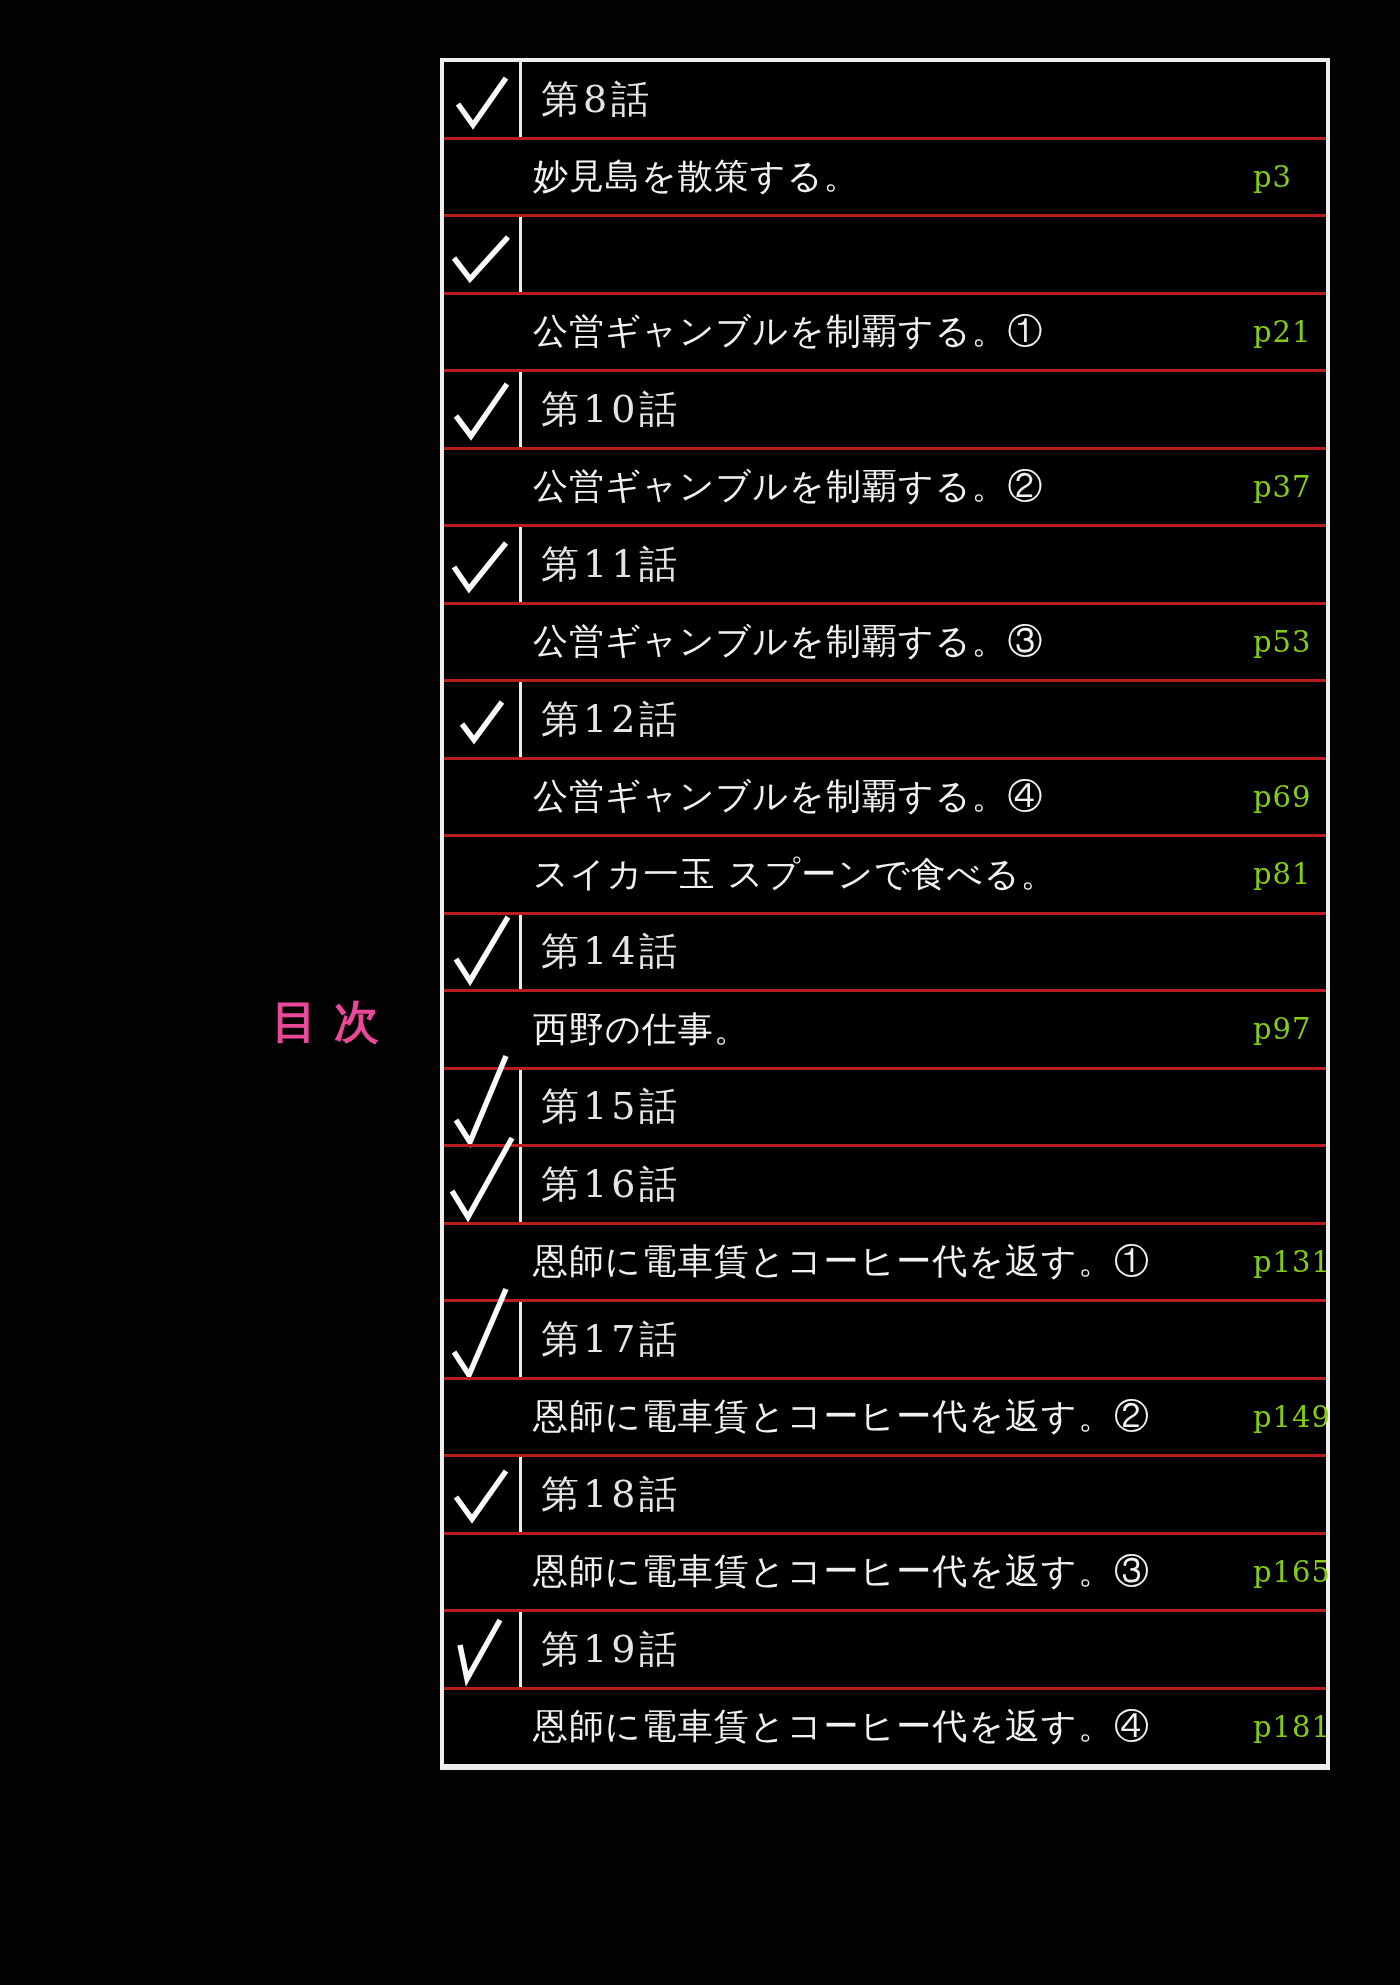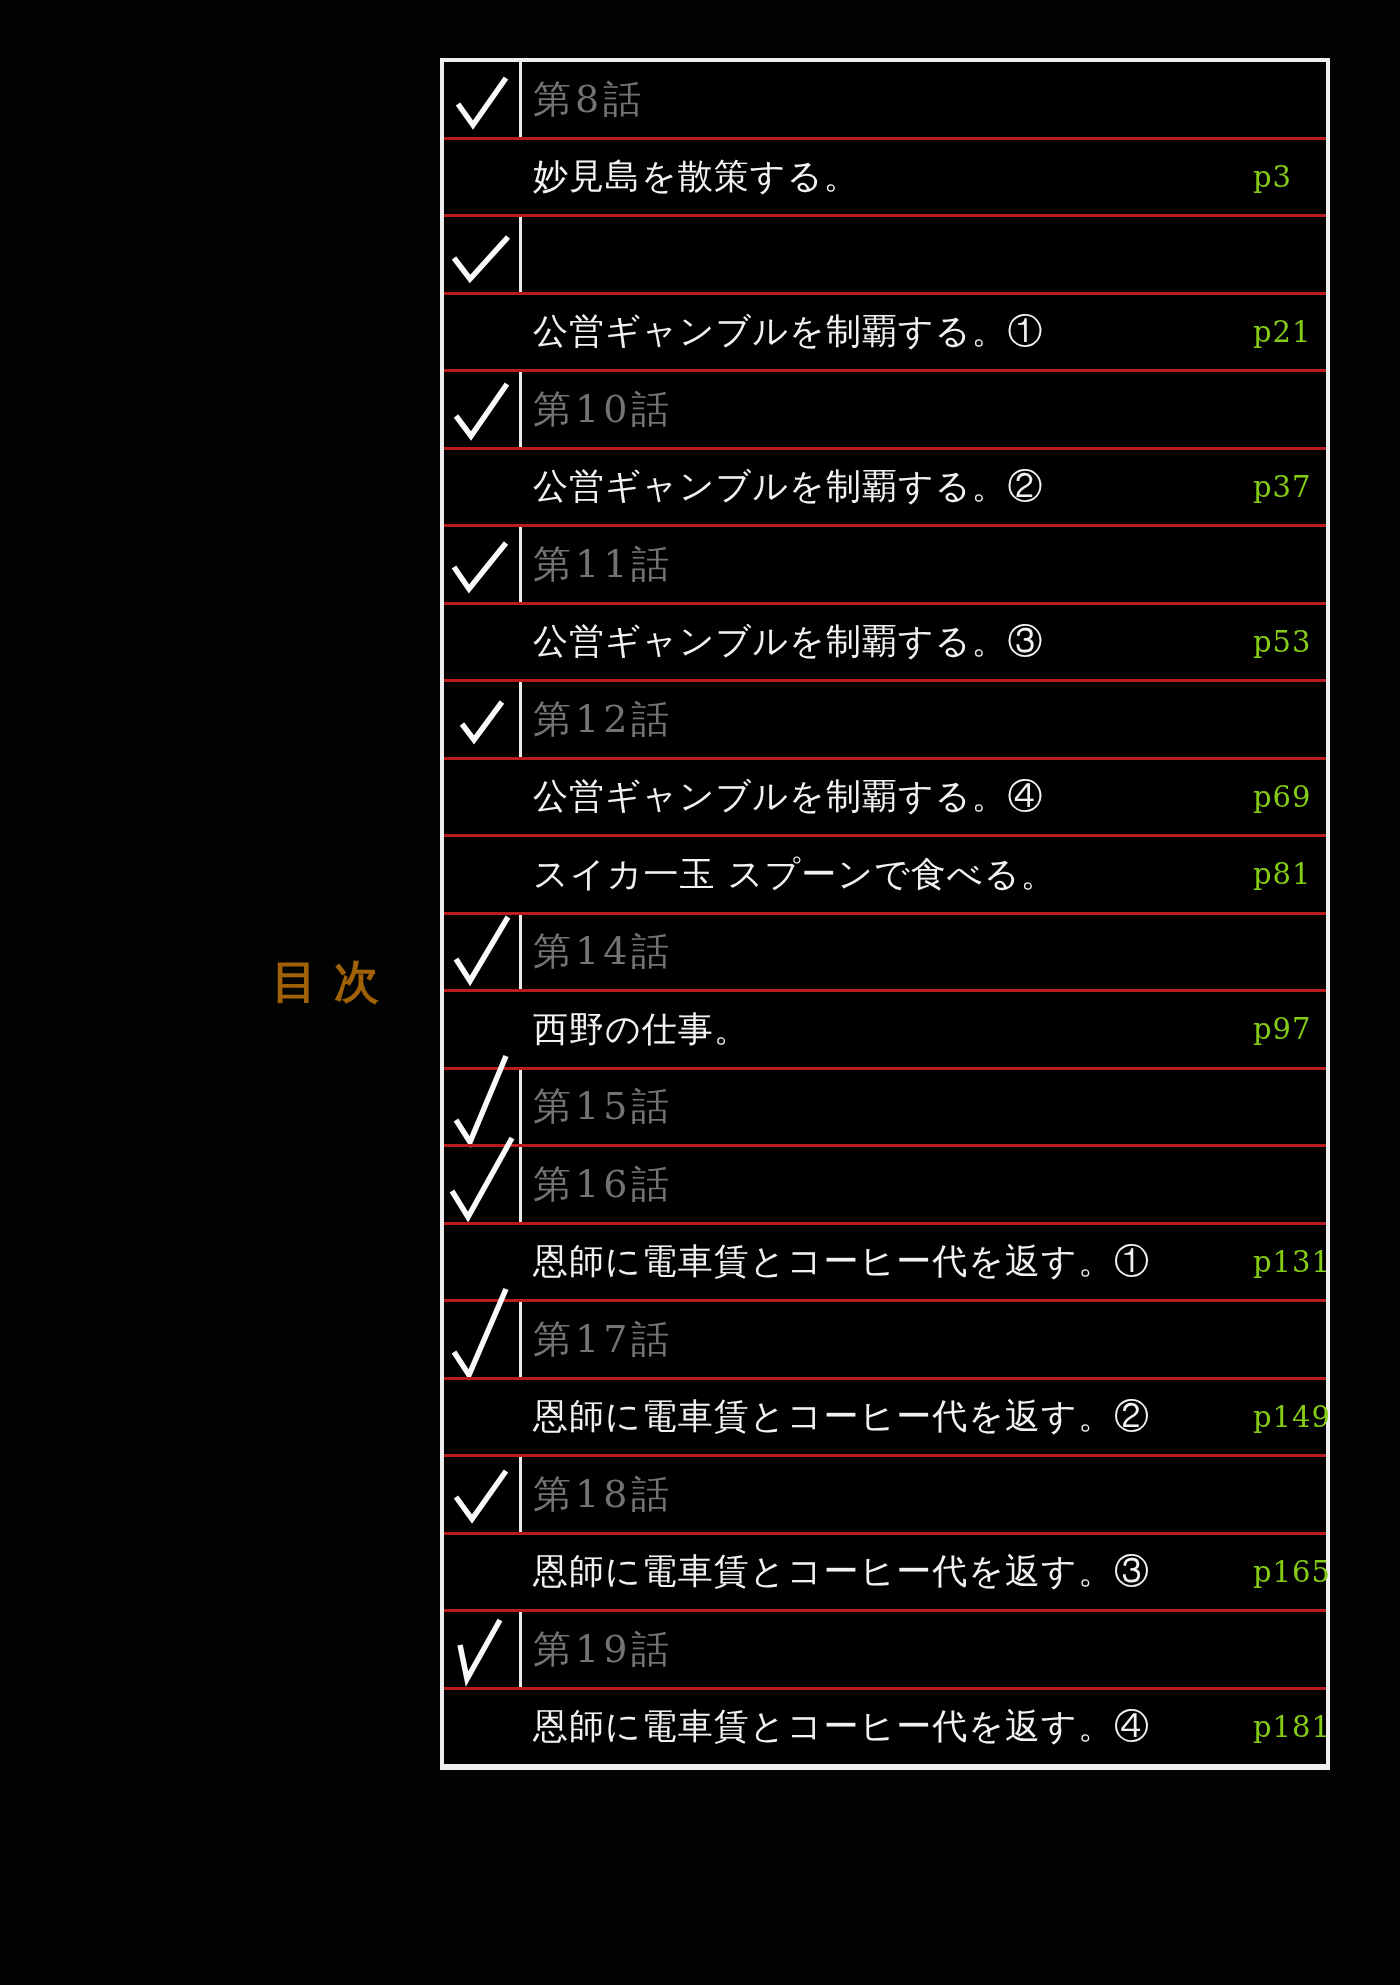--- a/index.html
+++ b/index.html
@@ -11,25 +11,25 @@
     background: #020202;
     overflow: hidden;
     font-family: "DejaVu Serif", "Liberation Serif", serif;
     color: #ffffff;
   }
 
   
   .toc-label {
     position: absolute;
     left: 272px;
-    top: 952px;
+    top: 992px;
     font-size: 45px;
     letter-spacing: 17px;
     font-weight: bold;
-    color: #a16207;
+    color: #ec4899;
     white-space: nowrap;
   }
 
   
   .toc-table {
     position: absolute;
     left: 440px;
     top: 58px;
     width: 890px;
     box-sizing: border-box;
@@ -63,24 +63,24 @@
   .check-cell polyline {
     fill: none;
     stroke: #fafafa;
     stroke-width: 5.5;
     stroke-linecap: butt;
     stroke-linejoin: miter;
   }
 
   .episode-cell {
     flex: 1;
-    padding-left: 11px;
+    padding-left: 19px;
     font-size: 38px;
     letter-spacing: 4px;
-    color: #737373;
+    color: #e5e5e5;
     white-space: nowrap;
   }
 
   .subtitle-row { padding-left: 89px; }
   .subtitle-text {
     font-size: 35px;
     letter-spacing: 1px;
     color: #f2f2f2;
     white-space: nowrap;
   }

